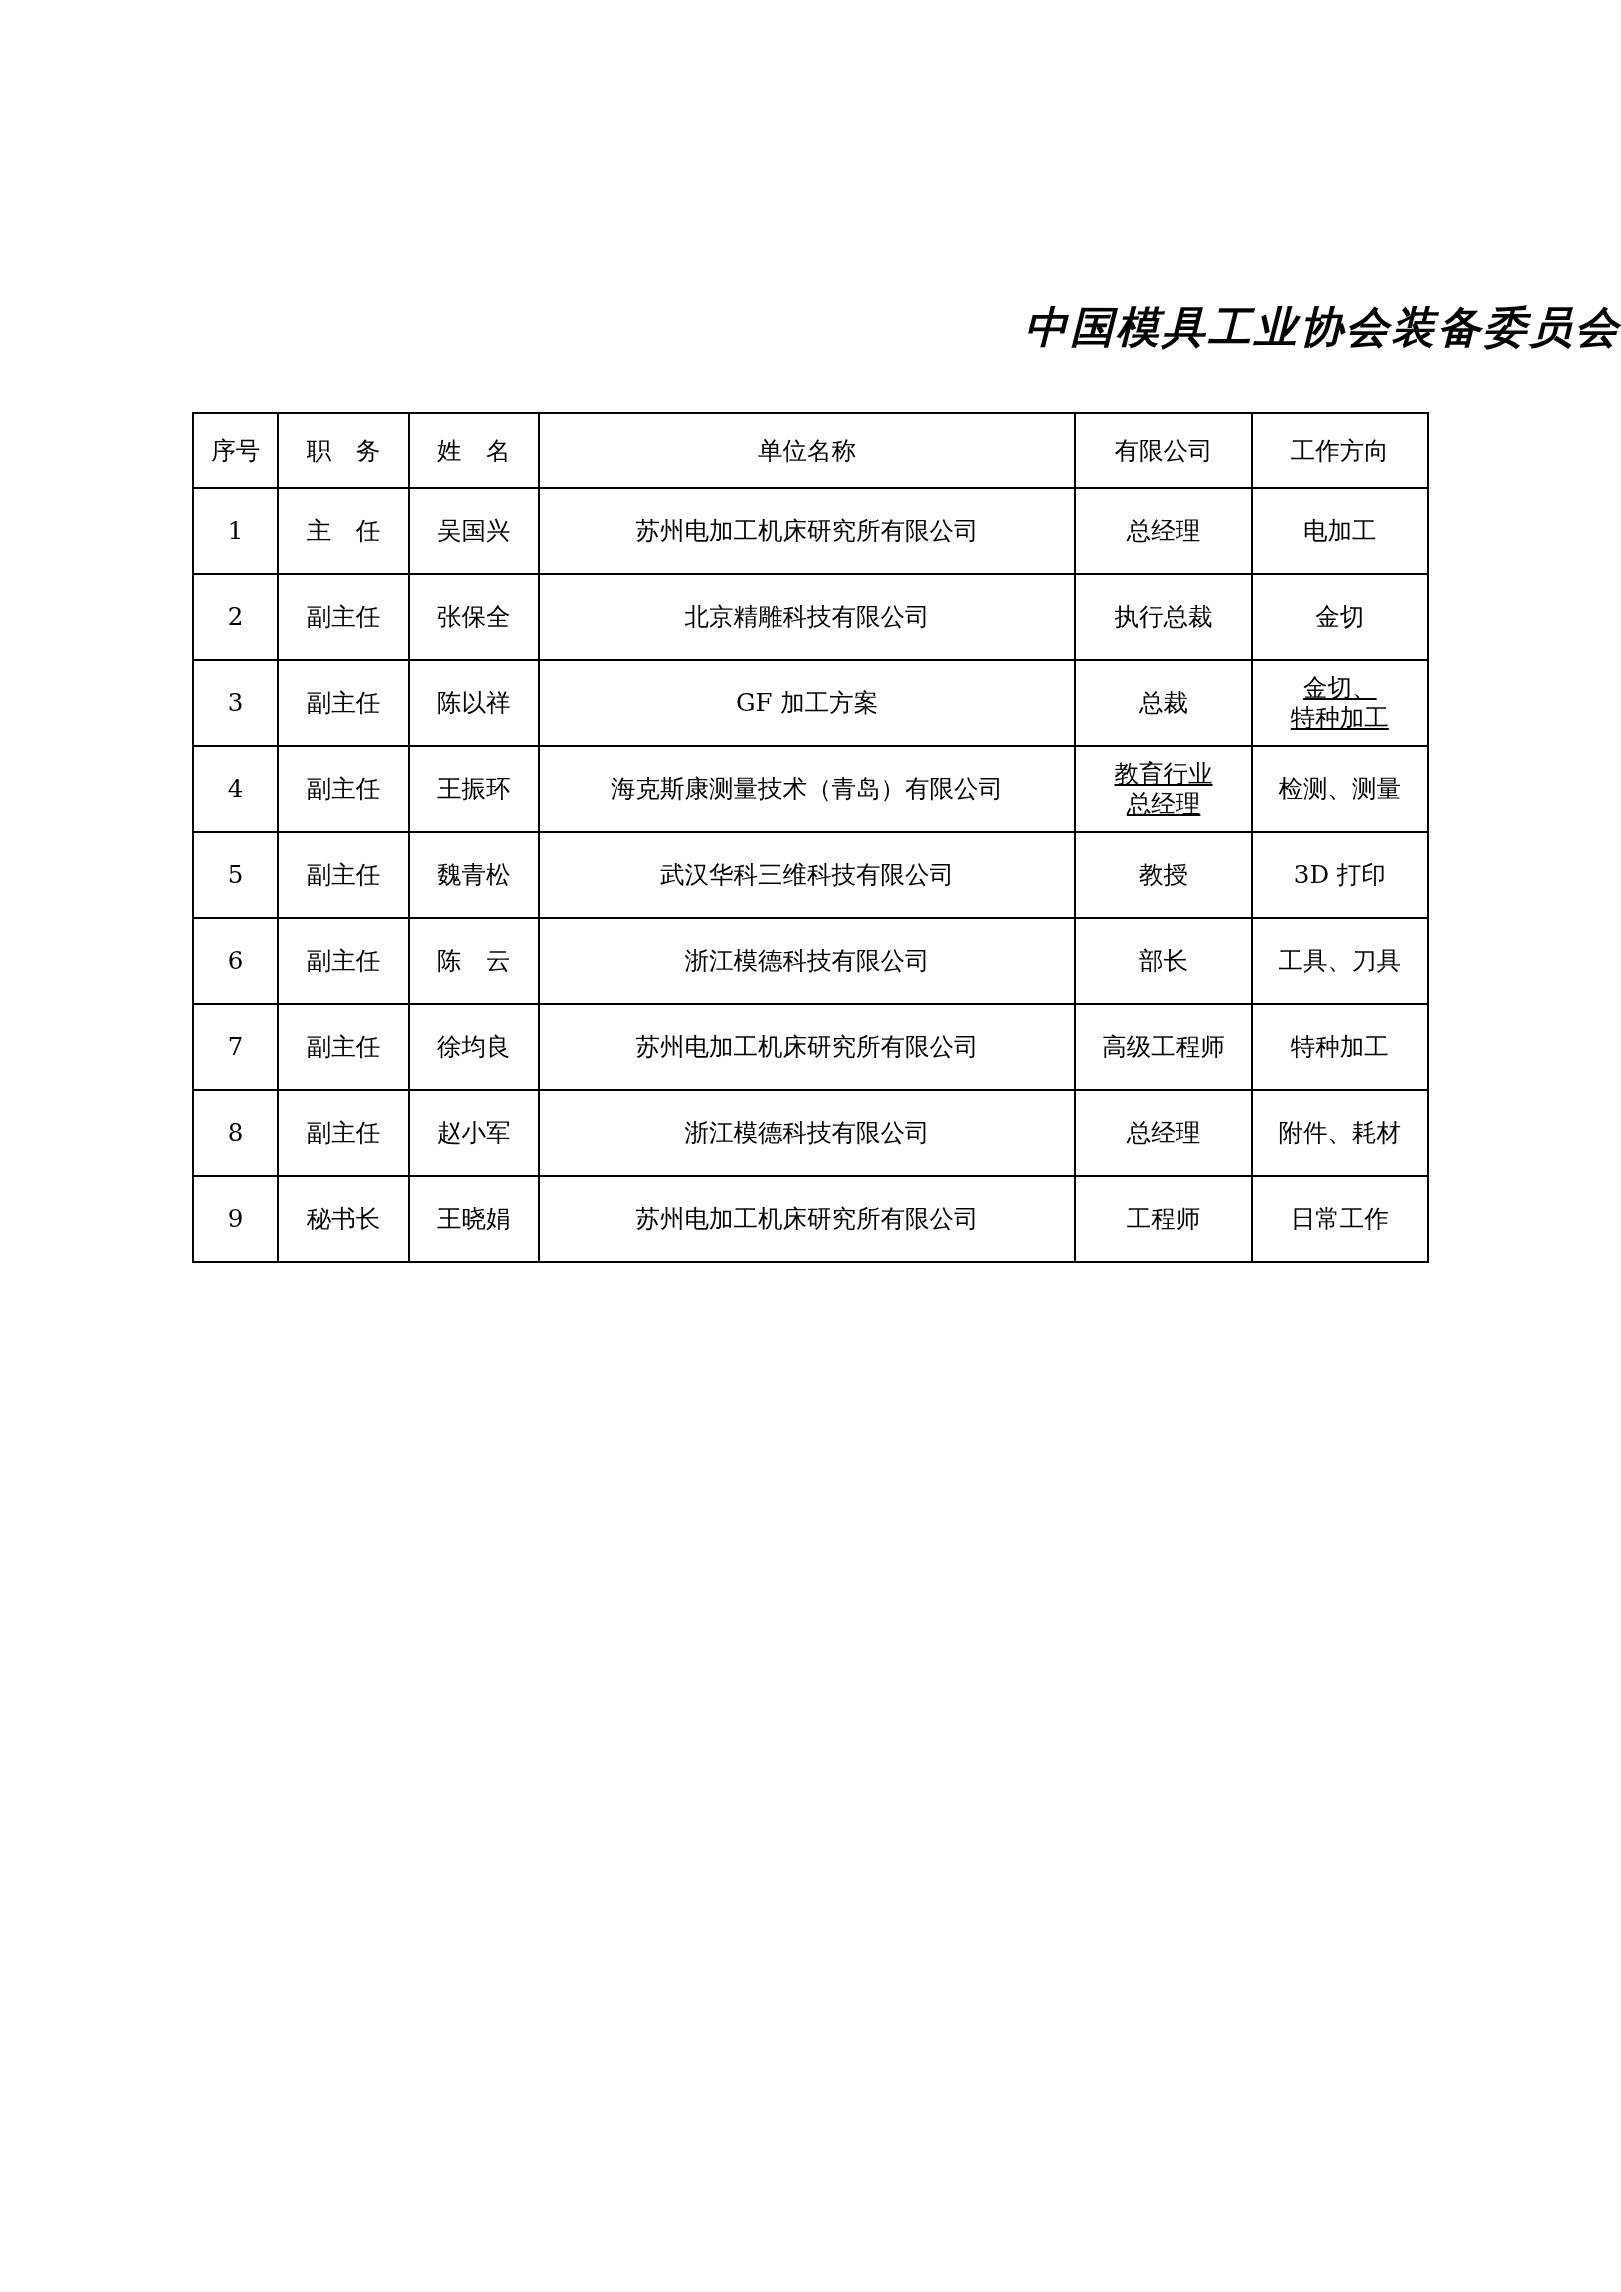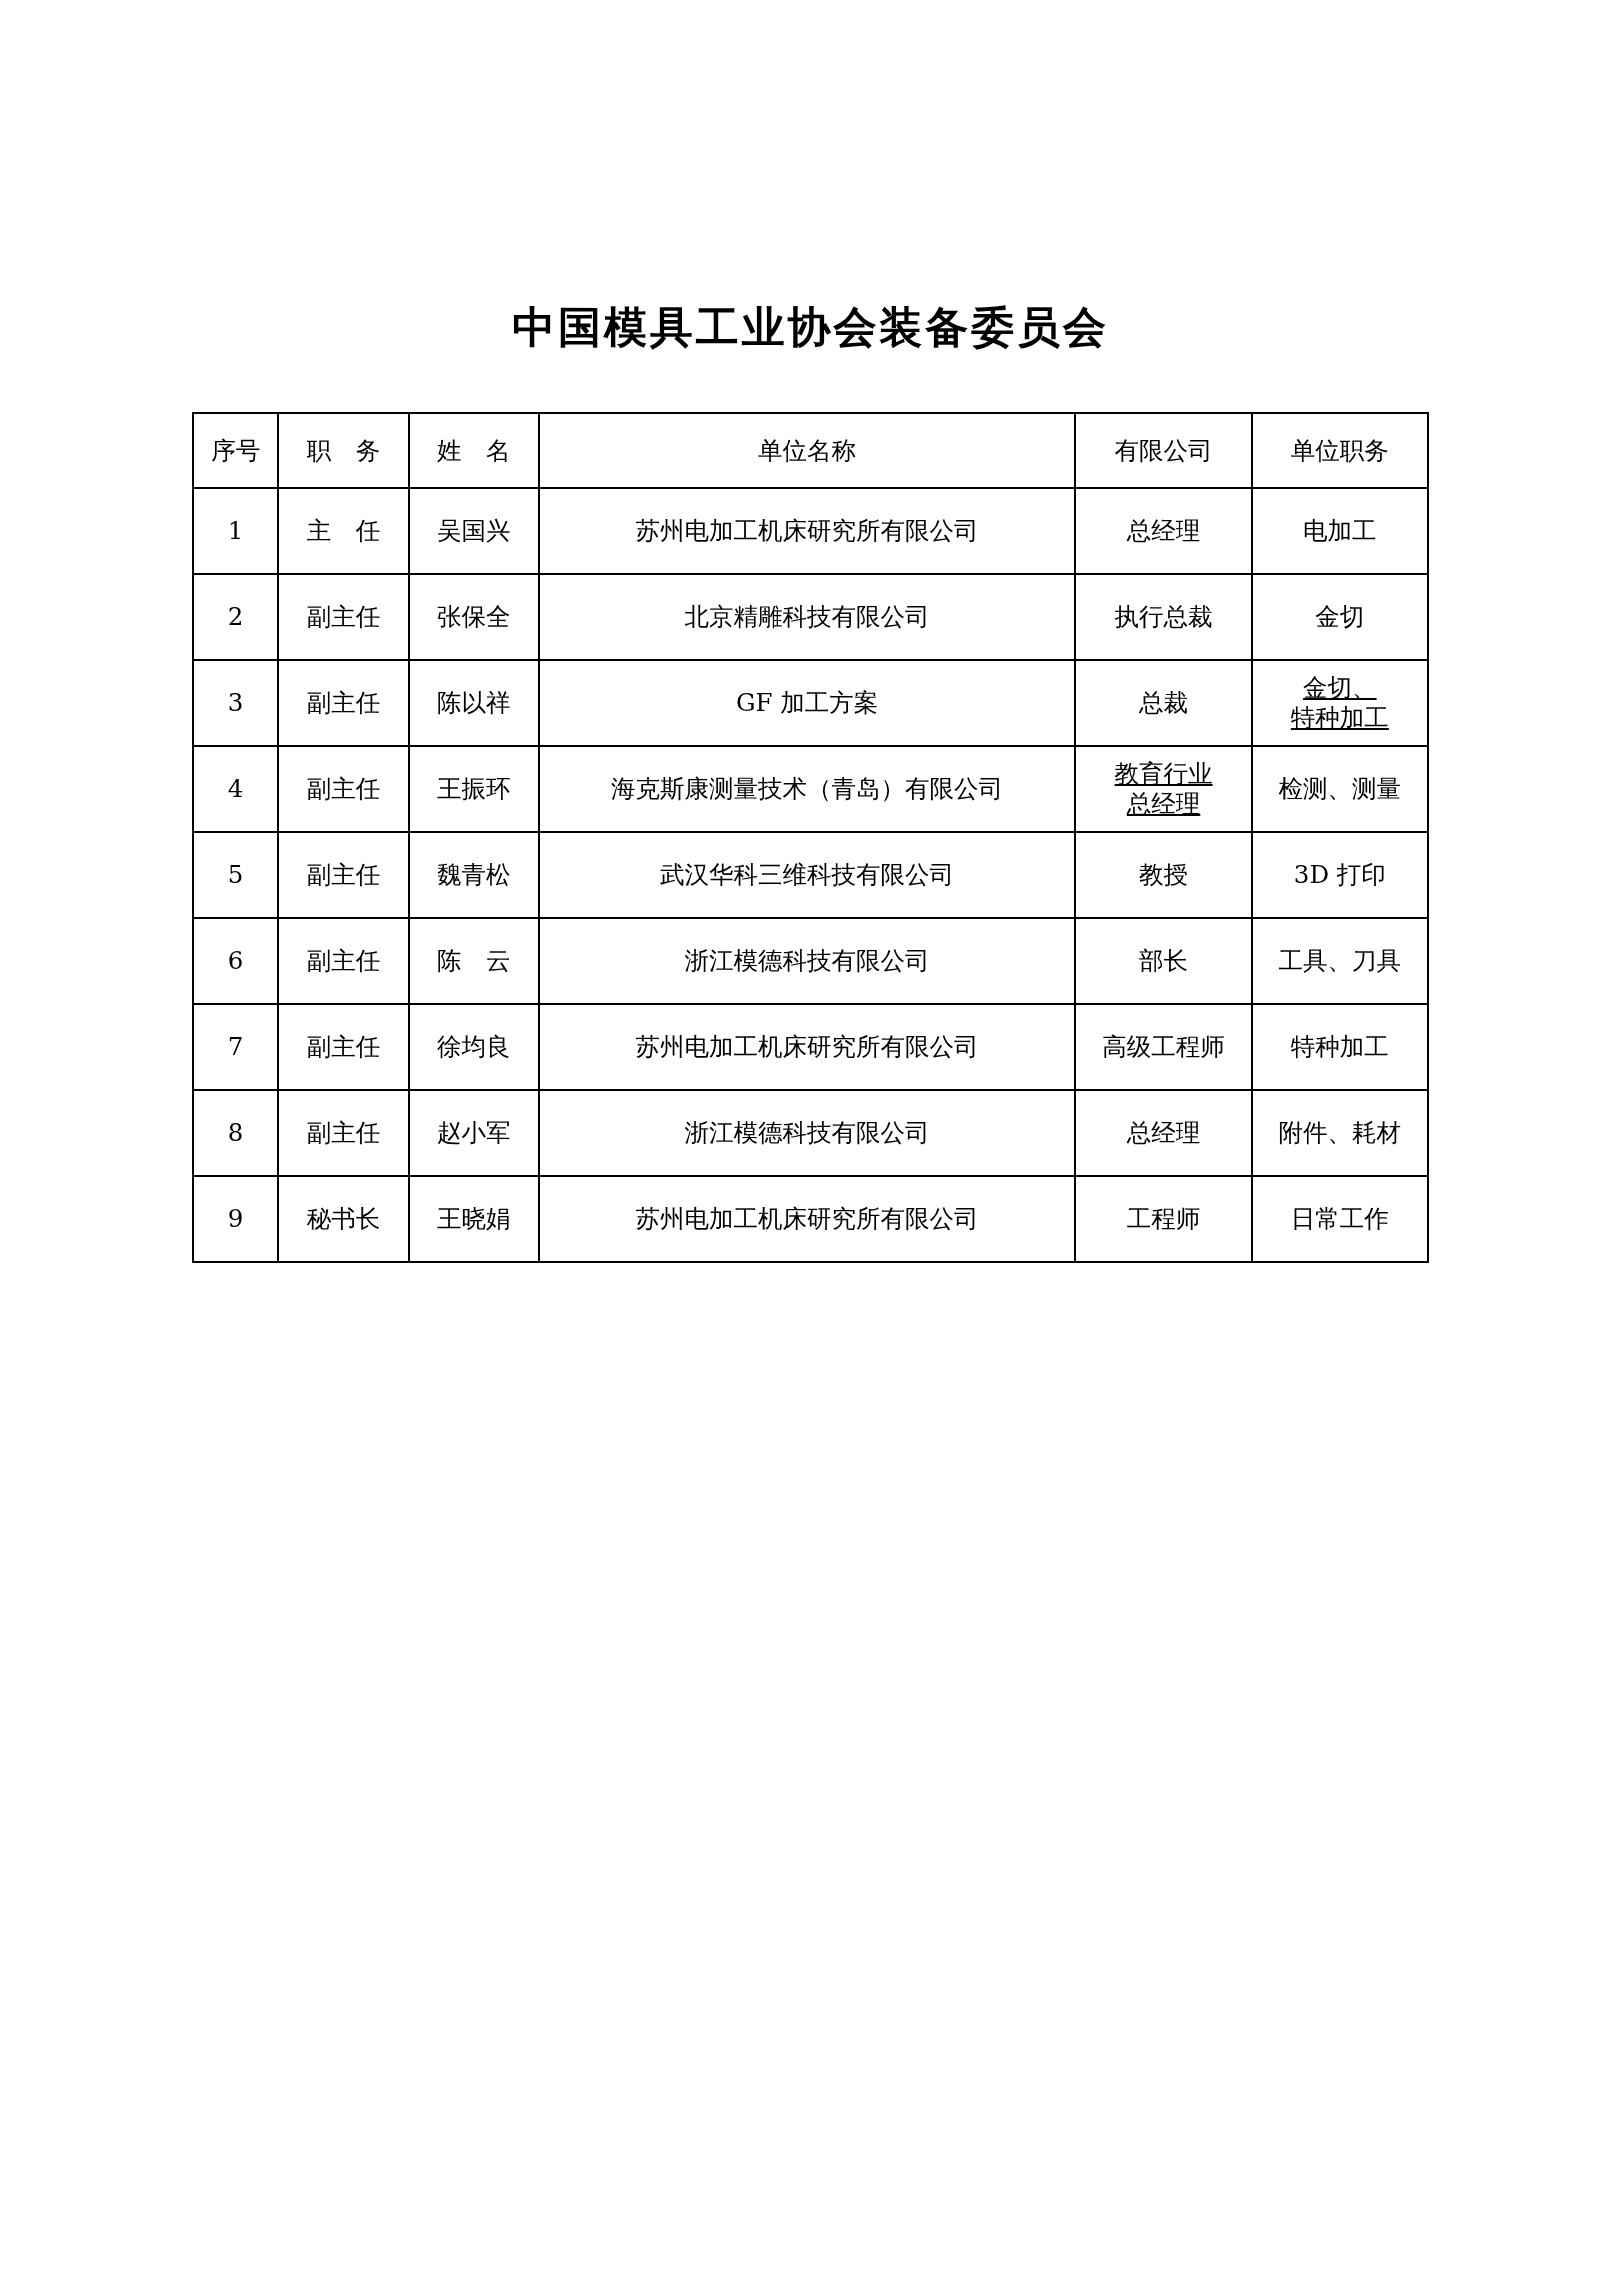--- a/index.html
+++ b/index.html
@@ -16,22 +16,23 @@
     overflow: hidden;
   }
   .page {
     width: 1621px;
     height: 2293px;
     box-sizing: border-box;
     padding: 0;
     position: relative;
   }
   .title-block {
-    text-align: center;
+    text-align: right;
     margin-top: 294px;
+    font-style: italic;
   }
   .title-line {
     font-size: 43px;
     font-weight: 700;
     letter-spacing: 2.9px;
     line-height: 1.55;
     font-family: "DejaVu Serif", "Liberation Serif", serif;
   }
   .table-wrap {
     margin: 51px auto 0 auto;
@@ -92,21 +93,21 @@
         <col class="col-post">
         <col class="col-dir">
       </colgroup>
       <thead>
         <tr>
           <td>序号</td>
           <td>职　务</td>
           <td>姓　名</td>
           <td>单位名称</td>
           <td>有限公司</td>
-          <td>单位职务</td>
+          <td>工作方向</td>
         </tr>
       </thead>
       <tbody>
         <tr>
           <td>1</td>
           <td>主　任</td>
           <td>吴国兴</td>
           <td class="unit-name">苏州电加工机床研究所有限公司</td>
           <td>总经理</td>
           <td>电加工</td>

